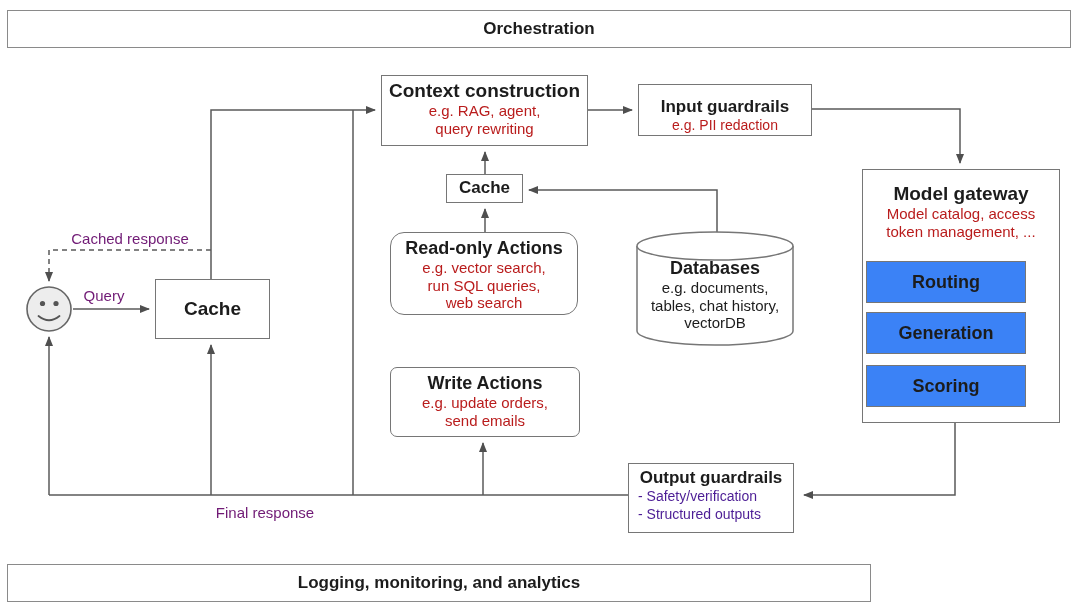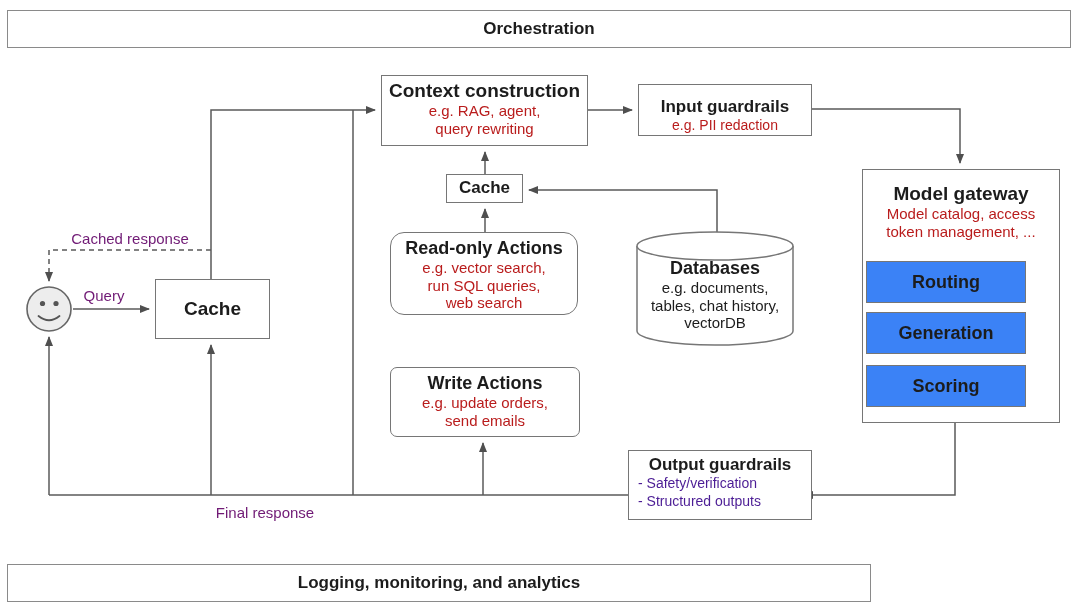--- a/index.html
+++ b/index.html
@@ -114,21 +114,21 @@
     <div class="sub">send emails</div>
   </div>
 
   <div class="abs cyl-text" style="left:640px;top:258px;width:150px;">
     <div class="title" style="font-weight:bold;font-size:18px;">Databases</div>
     <div class="sub" style="font-size:15px;line-height:1.18;">e.g. documents,</div>
     <div class="sub" style="font-size:15px;line-height:1.18;">tables, chat history,</div>
     <div class="sub" style="font-size:15px;line-height:1.18;">vectorDB</div>
   </div>
 
-  <div class="abs node" style="left:628px;top:450px;width:184px;height:70px;padding-top:4px;">
+  <div class="abs node" style="left:628px;top:463px;width:166px;height:70px;padding-top:4px;">
     <div class="title" style="font-size:17px;">Output guardrails</div>
     <div class="bullets">- Safety/verification</div>
     <div class="bullets">- Structured outputs</div>
   </div>
 
   <div class="abs edge-label" style="left:78px;top:287px;width:52px;">Query</div>
   <div class="abs edge-label" style="left:68px;top:230px;width:124px;">Cached response</div>
   <div class="abs edge-label" style="left:213px;top:504px;width:104px;">Final response</div>
 
 </div>

